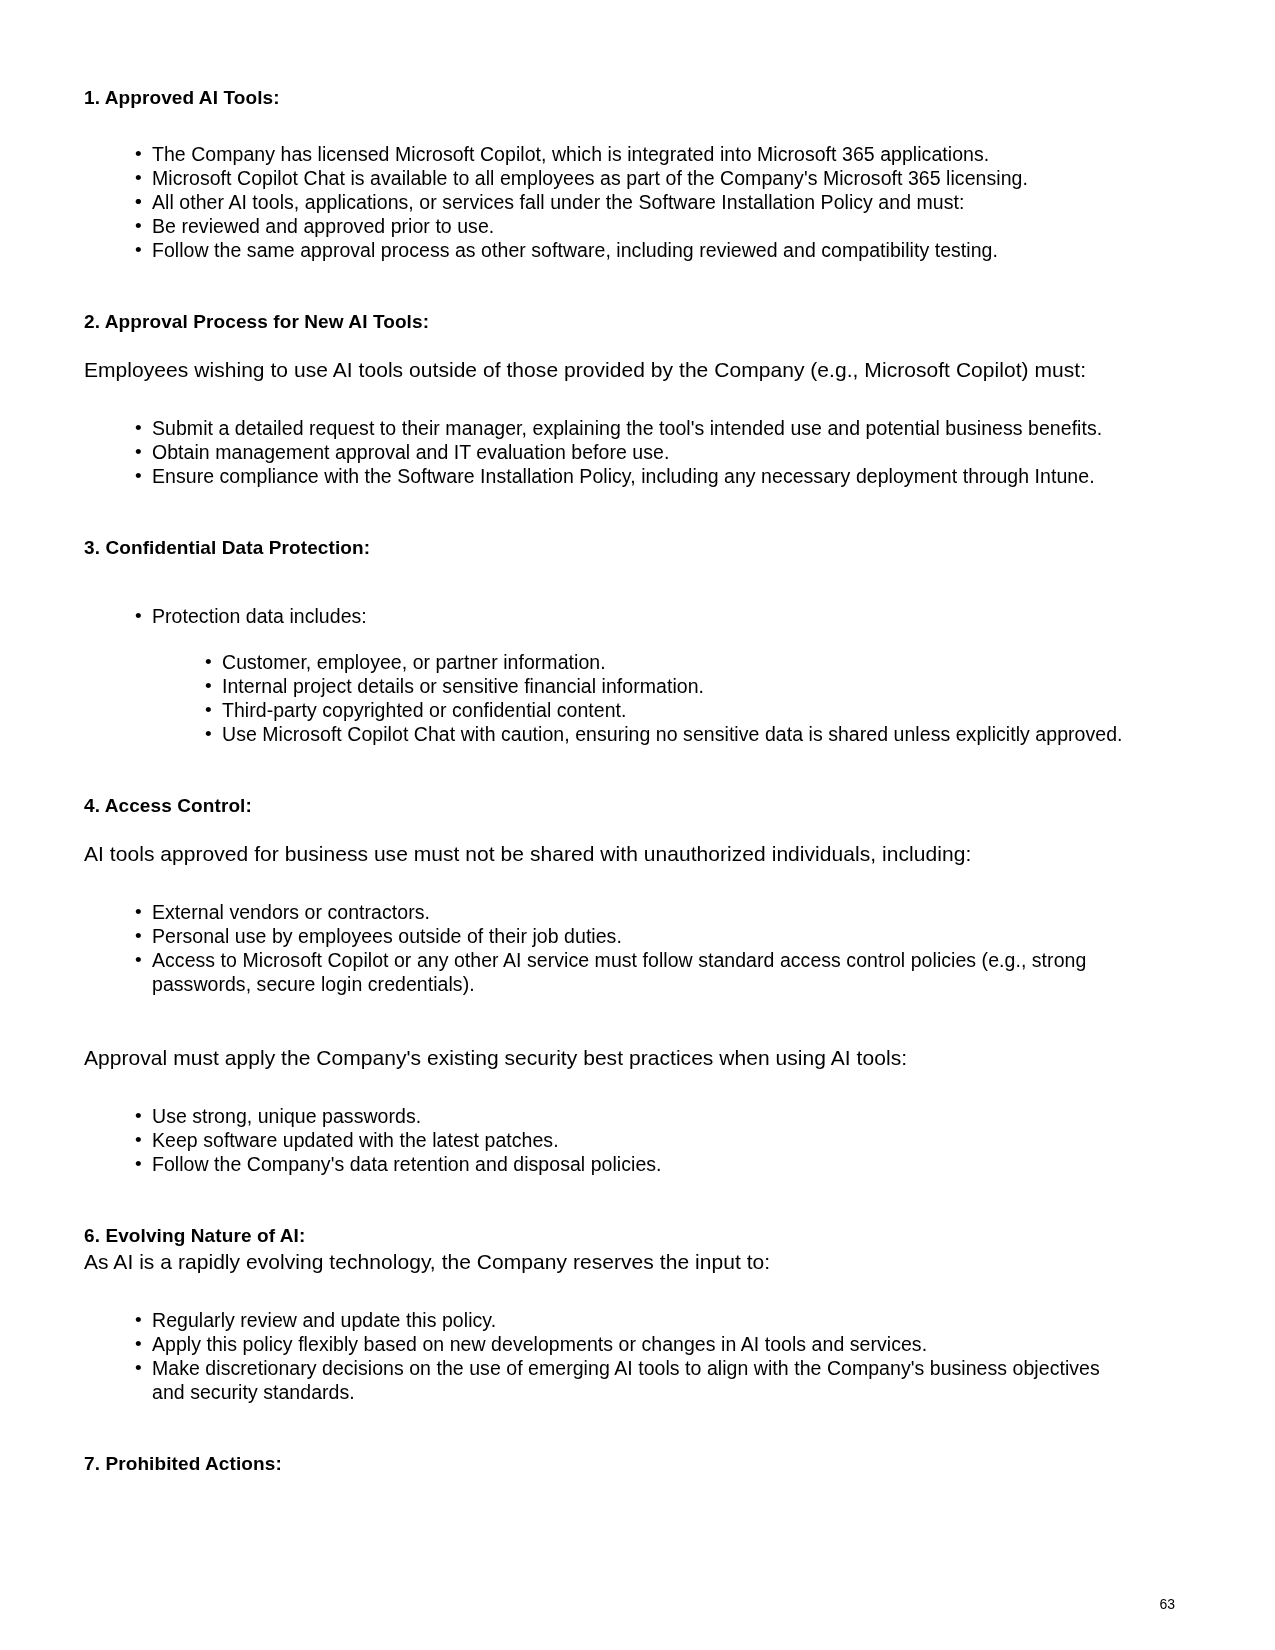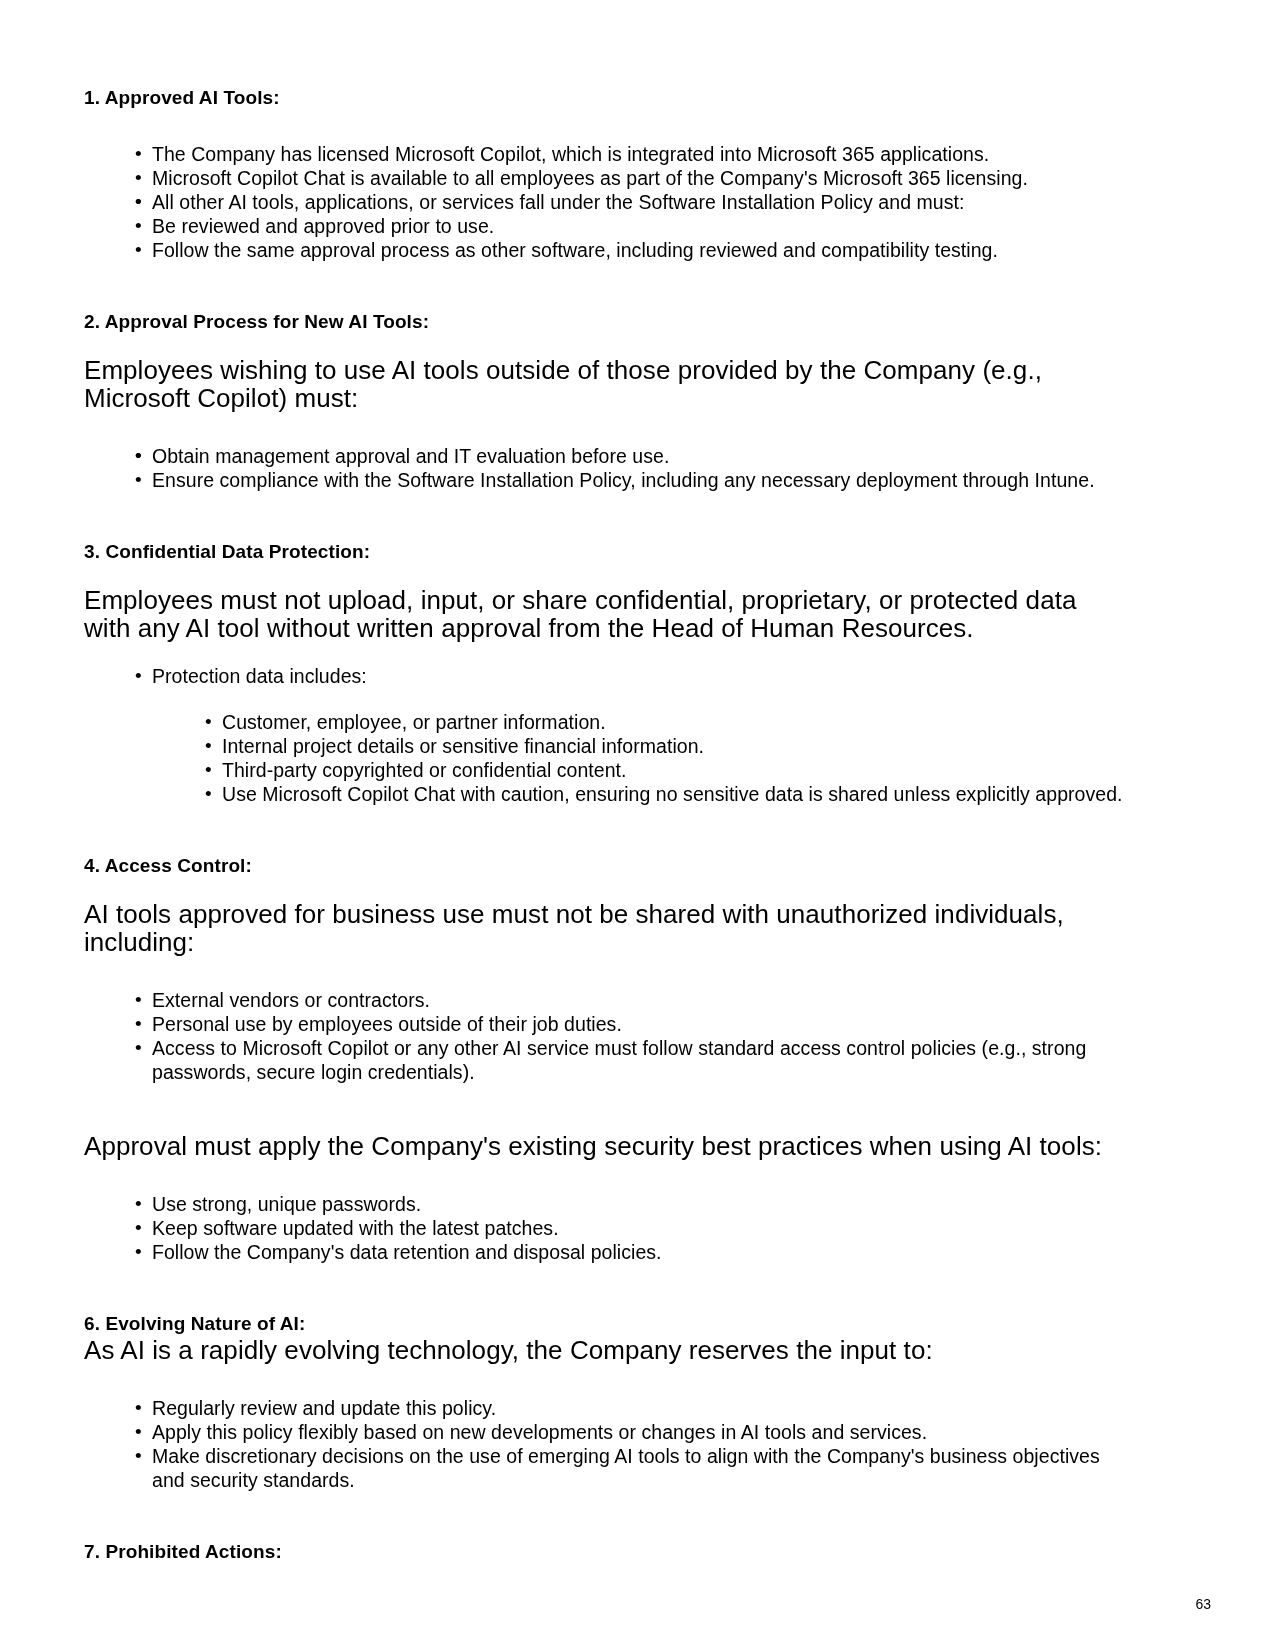--- a/index.html
+++ b/index.html
@@ -32,21 +32,21 @@
   h2.section-heading {
     font-size: 19px;
     font-weight: bold;
     margin: 0;
     padding: 0;
     line-height: 24px;
     letter-spacing: 0.1px;
   }
 
   p.body-text {
-    font-size: 26px;
+    font-size: 21px;
     font-weight: normal;
     margin: 0;
     padding: 0;
     line-height: 28px;
     letter-spacing: 0.05px;
   }
 
   ul.bullets {
     list-style: none;
     margin: 0;
@@ -73,21 +73,21 @@
   }
   ul.bullets.level2 > li .bullet-dot {
     left: 121px;
   }
   .gap-md  { height: 22px; }
   .gap-lg  { height: 32px; }
   .gap-xxl { height: 48px; }
 
   .page-number {
     position: absolute;
-    right: 64px;
+    right: 100px;
     bottom: 38px;
     font-size: 14px;
     line-height: 16px;
     color: #000000;
   }
 </style>
 </head>
 <body>
 
 <div class="page">
@@ -104,30 +104,29 @@
       <li><span class="bullet-dot">•</span><span>Follow the same approval process as other software, including reviewed and compatibility testing.</span></li>
     </ul>
 
     <div class="gap-xxl"></div>
 
     <h2 class="section-heading">2. Approval Process for New AI Tools:</h2>
     <div class="gap-md"></div>
     <p class="body-text">Employees wishing to use AI tools outside of those provided by the Company (e.g., Microsoft Copilot) must:</p>
     <div class="gap-lg"></div>
     <ul class="bullets">
-      <li><span class="bullet-dot">•</span></li>
+      <li><span class="bullet-dot">•</span><span>Submit a detailed request to their manager, explaining the tool's intended use and potential business benefits.</span></li>
       <li><span class="bullet-dot">•</span><span>Obtain management approval and IT evaluation before use.</span></li>
       <li><span class="bullet-dot">•</span><span>Ensure compliance with the Software Installation Policy, including any necessary deployment through Intune.</span></li>
     </ul>
 
     <div class="gap-xxl"></div>
 
     <h2 class="section-heading">3. Confidential Data Protection:</h2>
     <div class="gap-md"></div>
-    <p class="body-text">Employees must not upload, input, or share confidential, proprietary, or protected data with any AI tool without written approval from the Head of Human Resources.</p>
     <div class="gap-md"></div>
     <ul class="bullets">
       <li><span class="bullet-dot">•</span><span>Protection data includes:</span></li>
     </ul>
     <div class="gap-md"></div>
     <ul class="bullets level2">
       <li><span class="bullet-dot">•</span><span>Customer, employee, or partner information.</span></li>
       <li><span class="bullet-dot">•</span><span>Internal project details or sensitive financial information.</span></li>
       <li><span class="bullet-dot">•</span><span>Third-party copyrighted or confidential content.</span></li>
       <li><span class="bullet-dot">•</span><span>Use Microsoft Copilot Chat with caution, ensuring no sensitive data is shared unless explicitly approved.</span></li>

